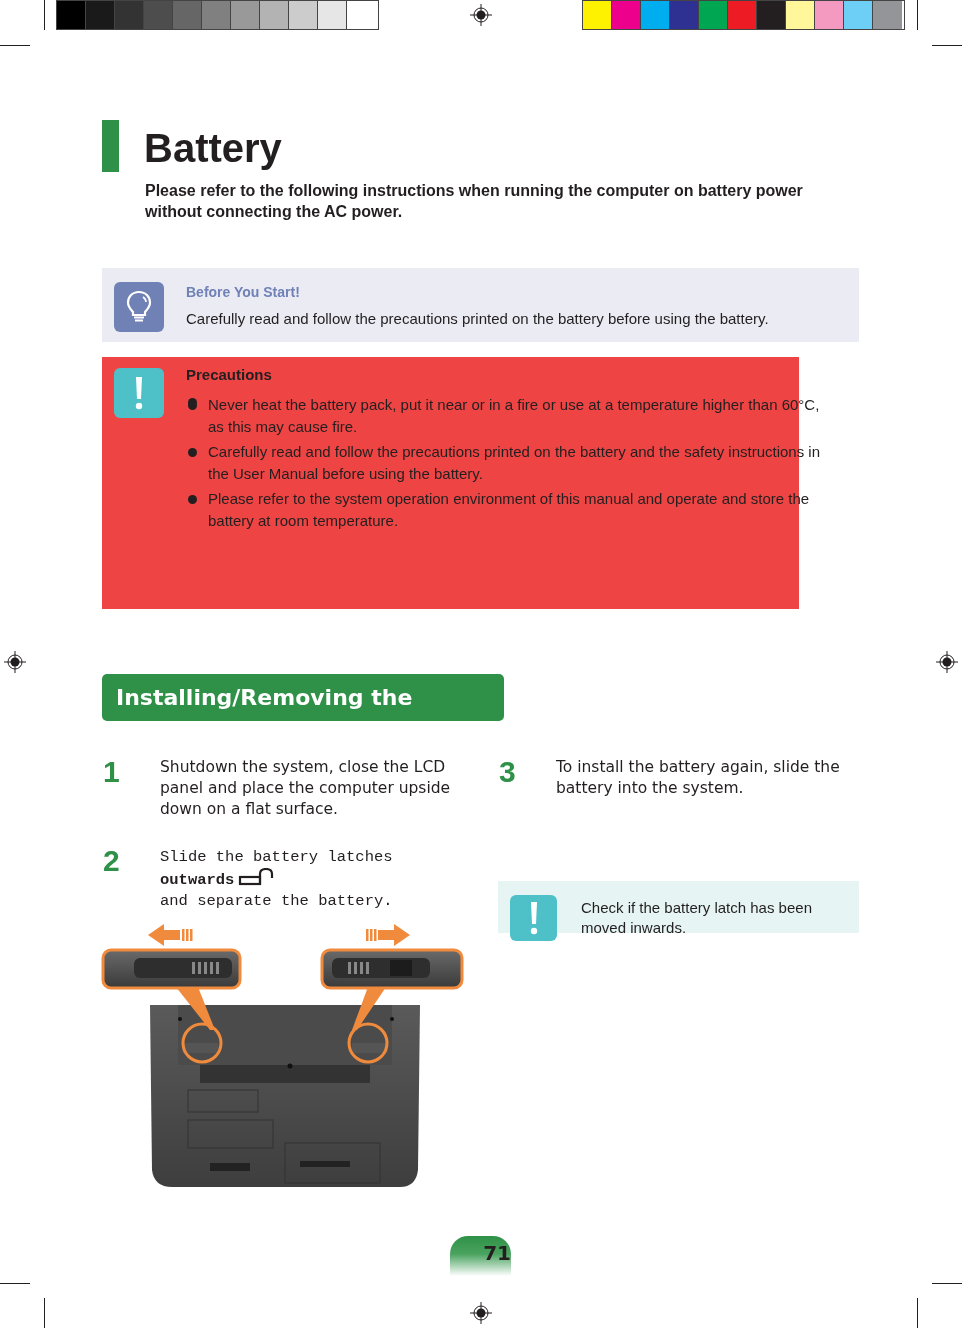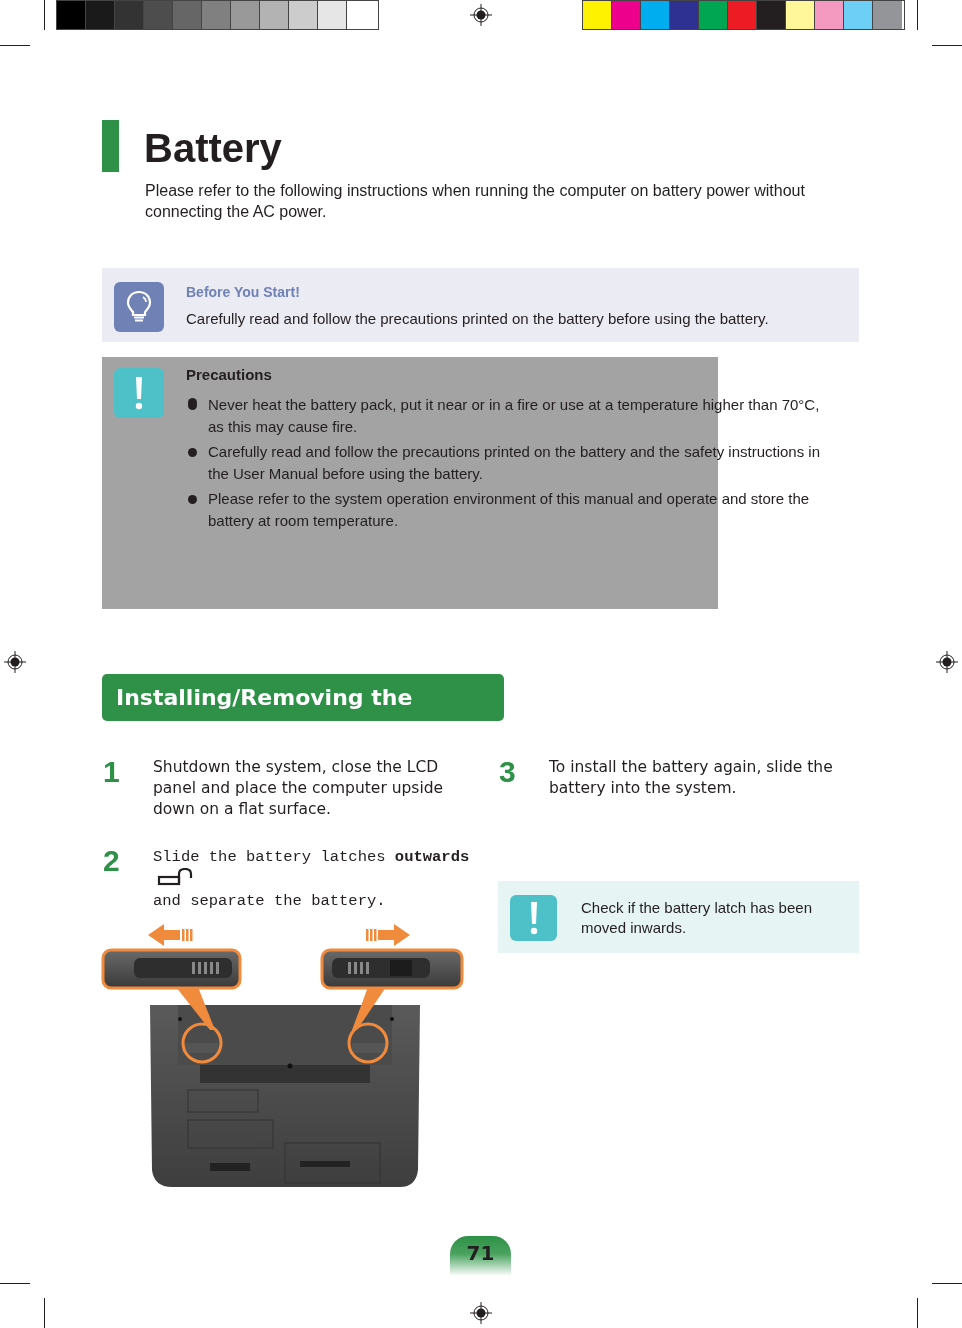--- a/index.html
+++ b/index.html
@@ -12,56 +12,56 @@
   .swatch-row { position: absolute; top: 0; height: 30px; display: flex; border: 1px solid #444; box-sizing: border-box; }
   .swatch { width: 29px; height: 28px; border-right: 1px solid #444; box-sizing: border-box; }
   .swatch:last-child { border-right: none; }
   .crop { position: absolute; background: #231f20; }
   .reg { position: absolute; width: 22px; height: 22px; }
 
   
   .title-bar { left: 102px; top: 120px; width: 17px; height: 52px; background: #2e9147; }
   .title { left: 144px; top: 124px; font-size: 40px; font-weight: bold; line-height: 48px; margin: 0; color: #231f20; }
   .intro { left: 145px; top: 180px; width: 700px; font-size: 16px; line-height: 21px; }
-  .intro p { margin: 0 0 5px 0; }
+  .intro p { margin: 0 0 5px 0; font-weight: bold; }
 
   
   .box-start { left: 102px; top: 268px; width: 757px; height: 74px; background: #ebebf4; }
-  .box-prec { left: 102px; top: 357px; width: 616px; height: 252px; background: #a3a3a3; }
+  .box-prec { left: 102px; top: 357px; width: 697px; height: 252px; background: #ef4444; }
   .icon-tile { position: absolute; width: 50px; height: 50px; border-radius: 6px; display: flex; align-items: center; justify-content: center; }
   .tile-bulb { left: 12px; top: 14px; background: #6f81b5; }
   .tile-excl { left: 12px; top: 11px; background: #4ec1c8; }
   .box-head-blue { position: absolute; left: 84px; top: 16px; font-size: 14px; font-weight: bold; color: #6f81b5; }
   .box-body { position: absolute; left: 84px; top: 41px; font-size: 15px; line-height: 20px; white-space: nowrap; }
   .box-head-dark { position: absolute; left: 84px; top: 9px; font-size: 15px; font-weight: bold; }
   .prec-list { position: absolute; left: 84px; top: 34px; width: 650px; margin: 0; padding: 0; list-style: none; }
   .prec-list li { position: relative; padding-left: 22px; font-size: 15px; line-height: 22px; margin-bottom: 3px; }
   .prec-list li .dot { position: absolute; left: 2px; top: 7px; width: 9px; height: 9px; border-radius: 50%; background: #231f20; }
 
   
   .section-pill { left: 102px; top: 674px; width: 402px; height: 47px; background: #2e9147; border-radius: 5px; color: #fff;
                   font-family: "DejaVu Sans", sans-serif; font-weight: bold; font-size: 22px; line-height: 47px; box-sizing: border-box; padding-left: 14px; }
 
   
   .step-num { font-size: 30px; font-weight: bold; color: #2e9147; line-height: 30px; }
   .step-text { font-family: "DejaVu Sans", sans-serif; font-size: 15.5px; line-height: 21px; color: #231f20; }
-  .step-text p { margin: 0 0 5px 9px; }
+  .step-text p { margin: 0 0 5px 16px; }
   .latch-icon { display: inline-block; vertical-align: -2px; margin-left: 4px; }
 
   
-  .box-note { left: 498px; top: 881px; width: 361px; height: 72px; background: #e6f4f4; }
+  .box-note { left: 498px; top: 881px; width: 361px; height: 52px; background: #e6f4f4; }
   .tile-note { left: 12px; top: 14px; width: 47px; height: 46px; }
   .note-text { position: absolute; left: 83px; top: 17px; width: 270px; font-size: 15px; line-height: 20px; }
 
   
   .illus { left: 100px; top: 915px; width: 370px; height: 280px; }
 
   
   .page-num { left: 450px; top: 1236px; width: 61px; height: 40px; border-radius: 18px 18px 0 0;
-              background: linear-gradient(#2e9147 0%, #4aa35f 45%, #ffffff 100%); text-align: center;
+              background: linear-gradient(#2e9147 0%, #4aa35f 45%, #ffffff 100%); text-align: right;
               font-family: "DejaVu Sans", sans-serif; font-weight: bold; font-size: 20px; line-height: 34px; color: #231f20; }
 </style>
 </head>
 <body>
 
 <div class="swatch-row" style="left:56px; width:323px;" id="gray-row">
     <div class="swatch" style="background: rgb(0, 0, 0);"></div>
     <div class="swatch" style="background: rgb(26, 26, 26);"></div>
     <div class="swatch" style="background: rgb(51, 51, 51);"></div>
     <div class="swatch" style="background: rgb(77, 77, 77);"></div>
@@ -143,21 +143,21 @@
 <div class="abs box-prec">
   <div class="icon-tile tile-excl">
     <svg width="12" height="36" viewBox="0 0 12 36">
       <path d="M3 2 L9 2 L8 24 L4 24 Z" fill="#fff"></path>
       <circle cx="6" cy="31" r="3.2" fill="#fff"></circle>
     </svg>
   </div>
   <div class="box-head-dark">Precautions</div>
   <ul class="prec-list">
     <li><span class="dot"></span></li>
-    <li><span class="dot"></span><span>Never heat the battery pack, put it near or in a fire or use at a temperature higher than 70°C, as this may cause fire.</span></li>
+    <li><span class="dot"></span><span>Never heat the battery pack, put it near or in a fire or use at a temperature higher than 60°C, as this may cause fire.</span></li>
     <li><span class="dot"></span><span>Carefully read and follow the precautions printed on the battery and the safety instructions in the User Manual before using the battery.</span></li>
     <li><span class="dot"></span><span>Please refer to the system operation environment of this manual and operate and store the battery at room temperature.</span></li>
   </ul>
 </div>
 
 <div class="abs section-pill">Installing/Removing the Battery</div>
 
 <div class="abs step-num" style="left:103px; top:757px;">1</div>
 <div class="abs step-text" style="left:144px; top:757px; width:310px;">
   <p>Shutdown the system, close the LCD panel and place the computer upside down on a flat surface.</p>

